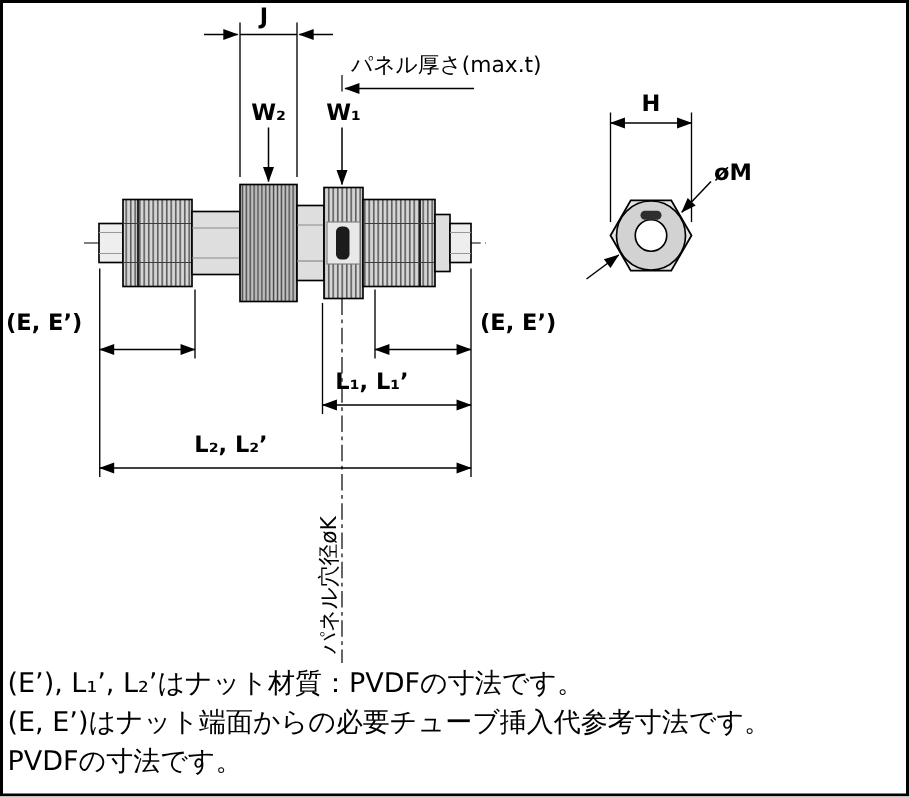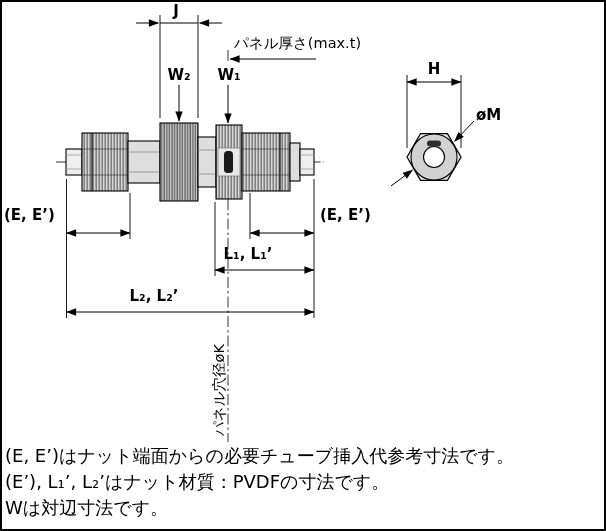--- a/index.html
+++ b/index.html
@@ -123,18 +123,18 @@
     <text class="dim-letter" x="432" y="72" text-anchor="middle">H</text>
     <text class="dim-letter" x="474" y="118">øM</text>
     <text class="dim-letter" x="2" y="218">(E, E’)</text>
     <text class="dim-letter" x="318" y="218">(E, E’)</text>
     <text class="dim-letter" x="246" y="257" text-anchor="middle">L₁, L₁’</text>
     <text class="dim-letter" x="152" y="299" text-anchor="middle">L₂, L₂’</text>
     <text class="jp-label" transform="translate(222,434) rotate(-90)">パネル穴径øK</text>
   </svg>
 
   <div class="notes">
+    <div>(E’), L₁’, L₂’はナット材質：PVDFの寸法です。</div>
     <div>(E, E’)はナット端面からの必要チューブ挿入代参考寸法です。</div>
-    <div>(E’), L₁’, L₂’はナット材質：PVDFの寸法です。</div>
-    <div>Wは対辺寸法です。</div>
+    <div>PVDFの寸法です。</div>
   </div>
 
 </div>
 
 </body></html>

